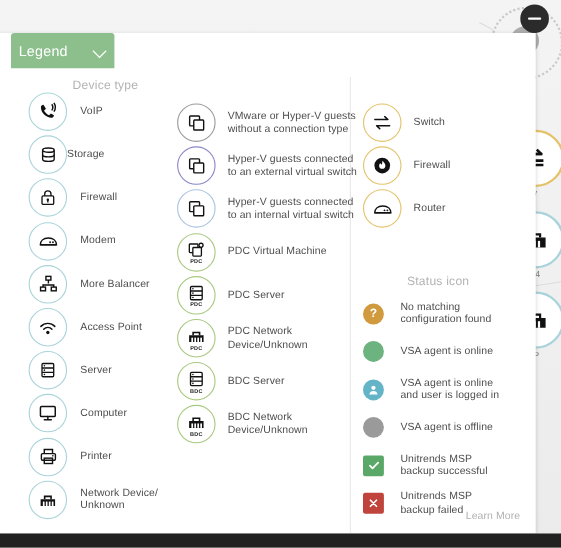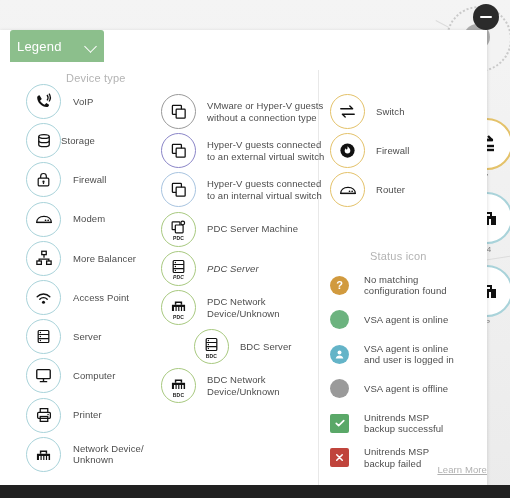--- a/index.html
+++ b/index.html
@@ -94,22 +94,22 @@
   .st{
     width:19px;height:19px;flex:0 0 19px;border-radius:50%;
     display:flex;align-items:center;justify-content:center;
     color:#fff;font-size:11px;font-weight:bold;
   }
   .st.square{border-radius:2px;}
   .vsep{
     position:absolute;width:1px;background:#e8e8e8;
   }
   #learn-more{
-    position:absolute;right:0;bottom:10px;font-size:9.5px;color:#b0b0b0;
-    text-decoration:underline;cursor:pointer;letter-spacing:.1px;
+    position:absolute;right:14px;bottom:10px;font-size:9.5px;color:#b0b0b0;
+    cursor:pointer;letter-spacing:.1px;
   }
 </style>
 </head>
 <body>
 
 <div id="map">
   <div class="mapbg"></div>
 
   <div class="edge" style="left:436px;top:20px;width:70px;transform:rotate(28deg);"></div>
   <div class="edge" style="left:440px;top:60px;width:80px;transform:rotate(-16deg);"></div>
@@ -310,23 +310,23 @@
         </div>
         <div class="row" style="height: 39.2px;">
           <div class="ico green shift">
             <svg width="17" height="17" viewBox="0 0 24 24">
               <rect x="3" y="4" width="11" height="11" rx="1" stroke="#111" fill="none" stroke-width="1.7"></rect>
               <rect x="7.5" y="8.5" width="11" height="11" rx="1" fill="#fff" stroke="#111" stroke-width="1.7"></rect>
               <circle cx="18" cy="5.6" r="2.6" stroke="#111" fill="none" stroke-width="1.7"></circle>
             </svg>
             <span class="tag">PDC</span>
           </div>
-          <div class="lbl" style="margin-left: 11px;">PDC Server Machine</div>
-        </div>
-        <div class="row" style="height: 39.2px; font-style: italic;">
+          <div class="lbl" style="margin-left: 11px;">PDC Virtual Machine</div>
+        </div>
+        <div class="row" style="height: 39.2px;">
           <div class="ico green shift">
             <svg width="17" height="17" viewBox="0 0 24 24">
               <rect x="4.5" y="3.5" width="15" height="17" rx="1.4" stroke="#111" fill="none" stroke-width="1.7"></rect>
               <path d="M4.5 9.2h15M4.5 14.9h15" stroke="#111" fill="none" stroke-width="1.7"></path>
               <circle cx="7.6" cy="6.3" r="1" fill="#111"></circle>
               <circle cx="7.6" cy="12" r="1" fill="#111"></circle>
               <circle cx="7.6" cy="17.7" r="1" fill="#111"></circle>
             </svg>
             <span class="tag">PDC</span>
           </div>
@@ -339,21 +339,21 @@
               <rect x="6.8" y="15" width="2.1" height="5.5" fill="#fff"></rect>
               <rect x="10.5" y="15" width="2.1" height="5.5" fill="#fff"></rect>
               <rect x="14.2" y="15" width="2.1" height="5.5" fill="#fff"></rect>
               <rect x="17.9" y="15" width="2.1" height="5.5" fill="#fff"></rect>
               <path d="M9 12V8.5h8V12" stroke="#111" stroke-width="2" fill="none"></path>
             </svg>
             <span class="tag">PDC</span>
           </div>
           <div class="lbl" style="margin-left: 11px;">PDC Network<br>Device/Unknown</div>
         </div>
-        <div class="row" style="height: 39.2px; justify-content: center;">
+        <div class="row" style="height: 39.2px;">
           <div class="ico green shift">
             <svg width="17" height="17" viewBox="0 0 24 24">
               <rect x="4.5" y="3.5" width="15" height="17" rx="1.4" stroke="#111" fill="none" stroke-width="1.7"></rect>
               <path d="M4.5 9.2h15M4.5 14.9h15" stroke="#111" fill="none" stroke-width="1.7"></path>
               <circle cx="7.6" cy="6.3" r="1" fill="#111"></circle>
               <circle cx="7.6" cy="12" r="1" fill="#111"></circle>
               <circle cx="7.6" cy="17.7" r="1" fill="#111"></circle>
             </svg>
             <span class="tag">BDC</span>
           </div>

